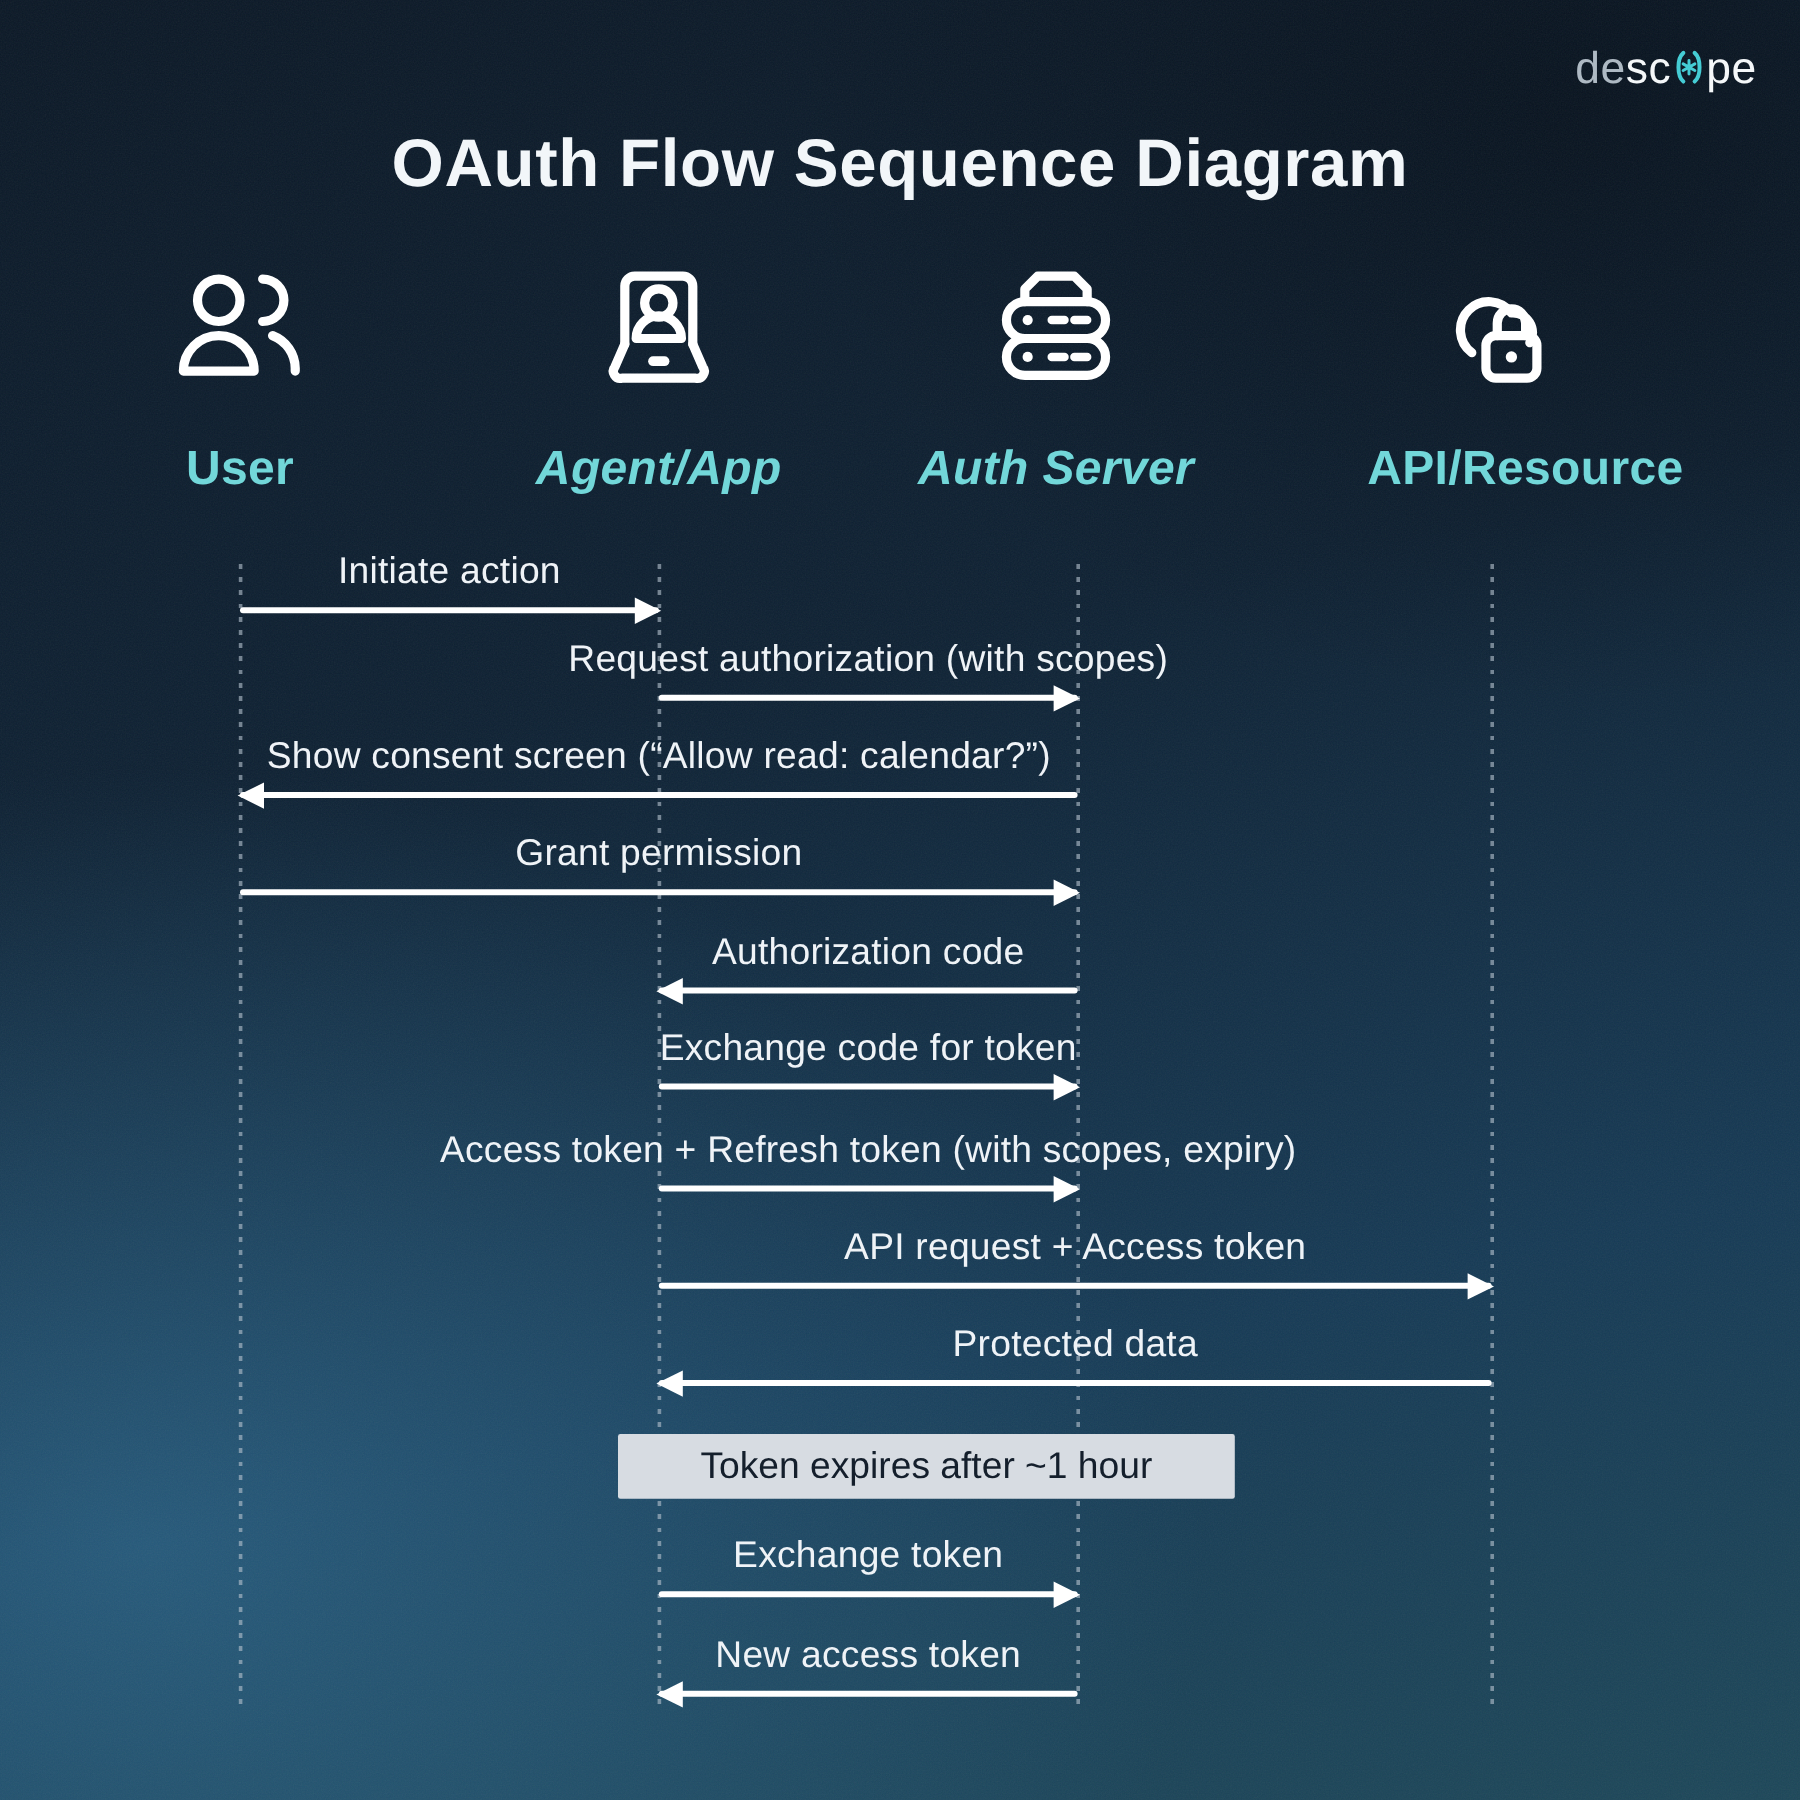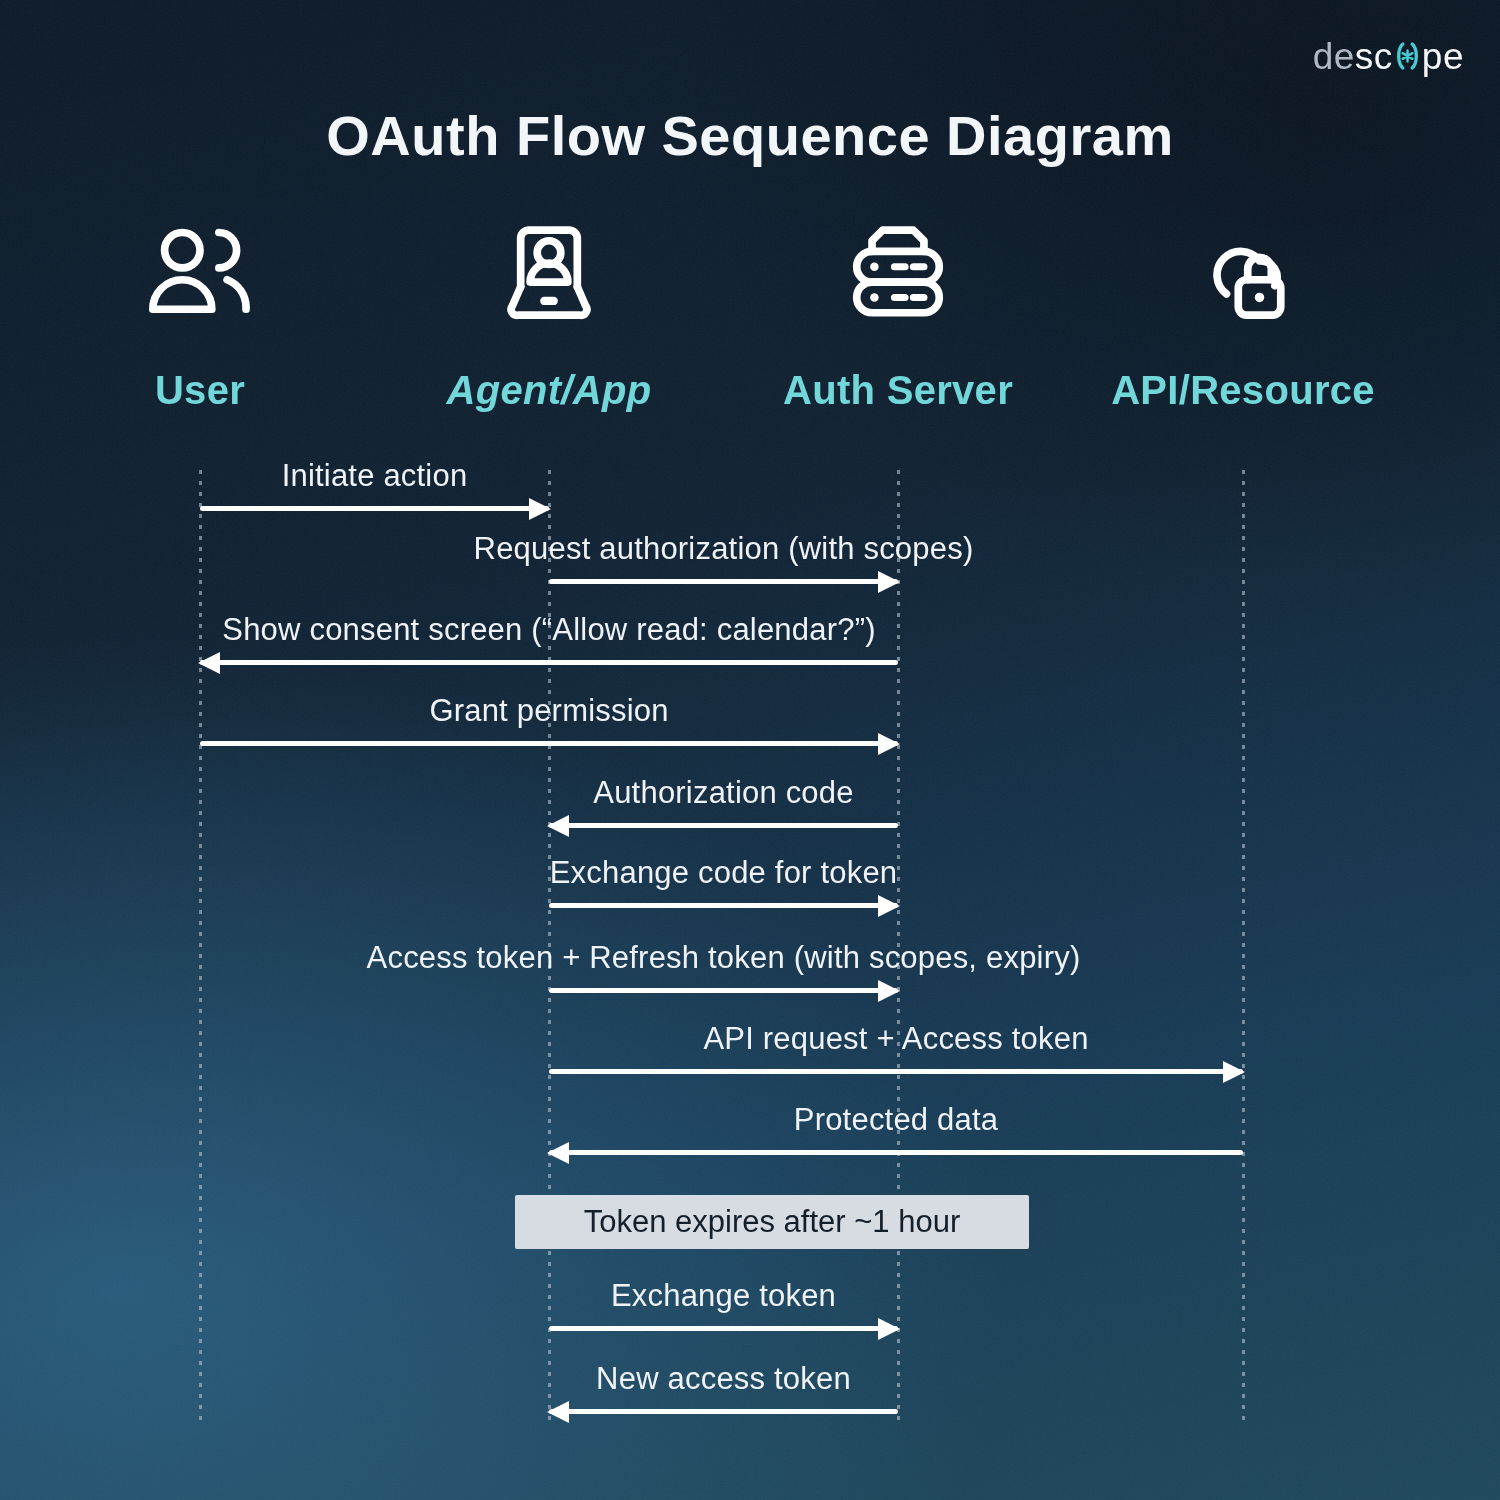--- a/index.html
+++ b/index.html
@@ -98,35 +98,35 @@
         <path d="M26 60 V19 a7 7 0 0 1 7-7 h34 a7 7 0 0 1 7 7 v41"></path>
         <path d="M26 60 L19 76 a5 5 0 0 0 5 8 h52 a5 5 0 0 0 5-8 L74 60"></path>
         <path d="M46 72 h8" stroke-width="7"></path>
         <circle cx="50" cy="31" r="10"></circle>
         <path d="M34 56 a16 16 0 0 1 32 0 z"></path>
       </svg>
     </div>
     <div class="name">Agent/App</div>
   </div>
 
-  <div class="actor" style="left:738px;">
+  <div class="actor" style="left:720px;font-style:italic;">
     <div class="icon">
       <svg class="ic" width="118" height="118" viewBox="0 0 100 100">
         <path d="M28 30 v-9 l9-9 h26 l9 9 v9"></path>
         <rect x="15" y="30" width="70" height="26" rx="13"></rect>
         <rect x="15" y="56" width="70" height="26" rx="13"></rect>
         <circle cx="30" cy="43" r="3.6" fill="#ffffff" stroke="none"></circle>
         <circle cx="30" cy="69" r="3.6" fill="#ffffff" stroke="none"></circle>
         <path d="M47 43 h9 M63 43 h9 M47 69 h9 M63 69 h9" stroke-width="6"></path>
       </svg>
     </div>
     <div class="name">Auth Server</div>
   </div>
 
-  <div class="actor" style="left:1083px;">
+  <div class="actor" style="left:1083px;text-align:right;">
     <div class="icon">
       <svg class="ic" width="118" height="118" viewBox="0 0 100 100">
         <path d="M36 66 a20 20 0 1 1 28-28 a14 14 0 0 1 13 21"></path>
         <rect x="46" y="54" width="36" height="30" rx="7"></rect>
         <path d="M54 54 v-9 a10 10 0 0 1 20 0 v9"></path>
         <circle cx="64" cy="69" r="4" fill="#ffffff" stroke="none"></circle>
       </svg>
     </div>
     <div class="name">API/Resource</div>
   </div>

